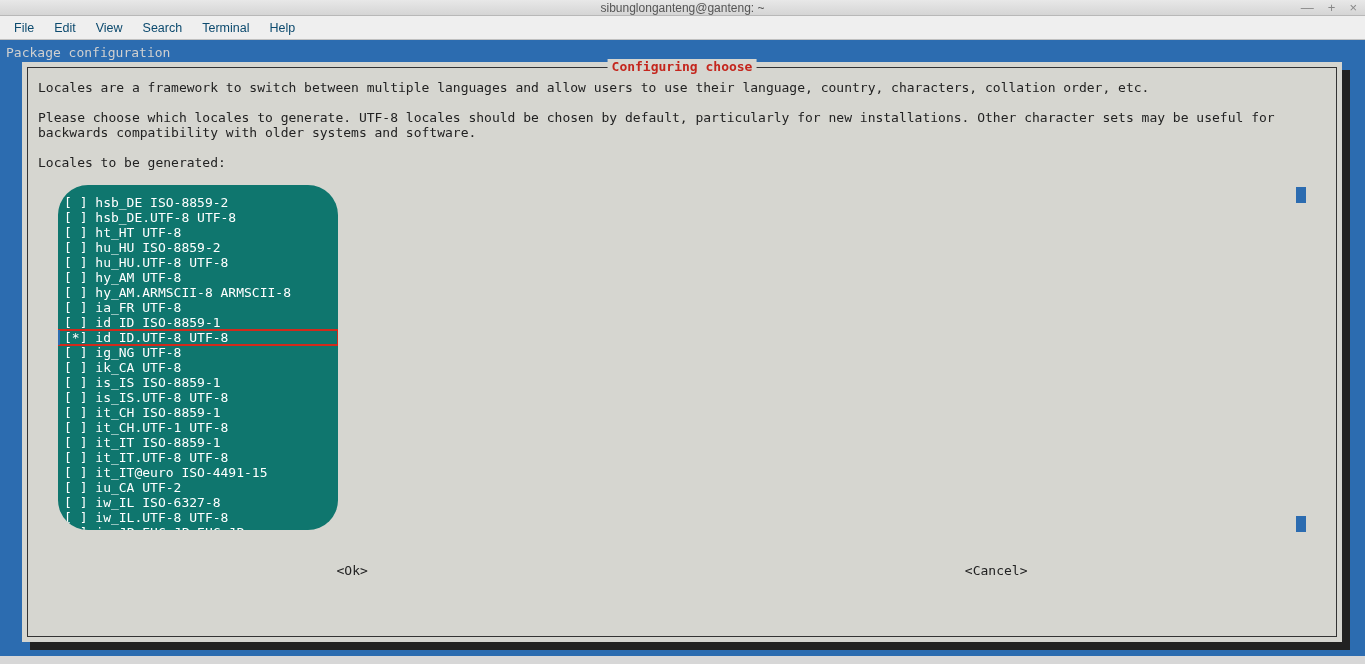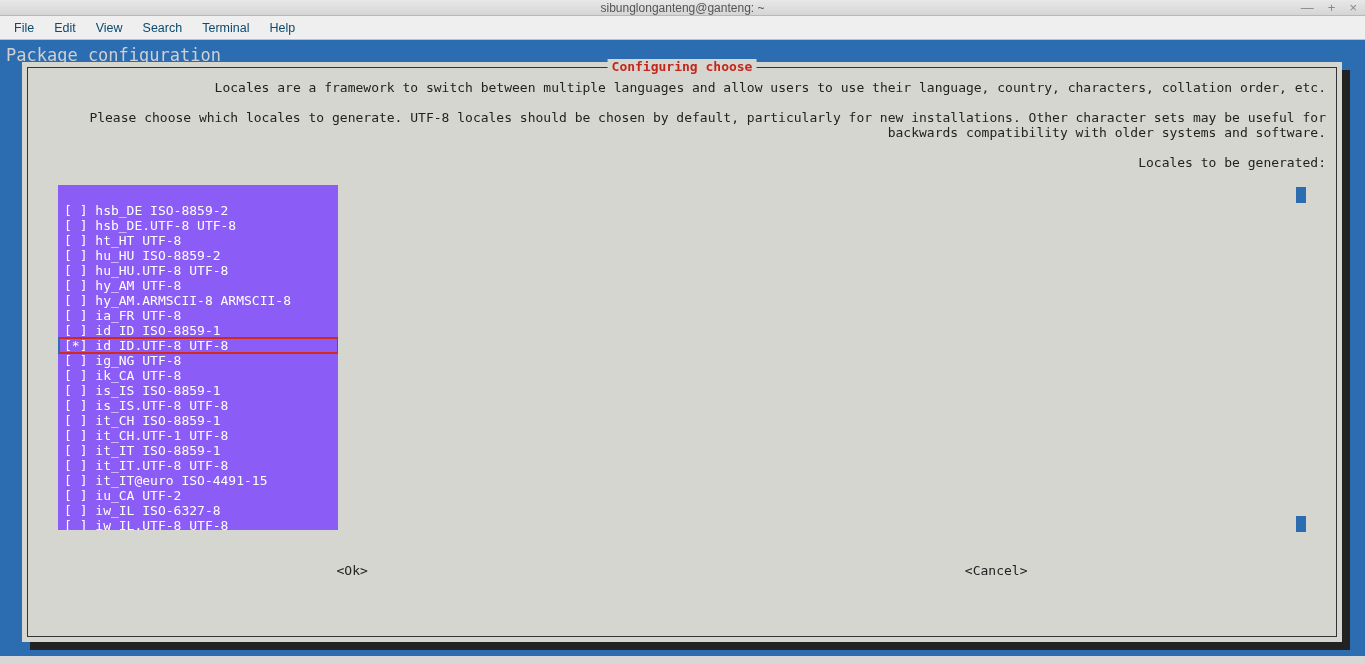--- a/index.html
+++ b/index.html
@@ -47,21 +47,21 @@
   .menubar .menuitem { padding: 2px 8px; }
   .terminal {
     background: #2c6cb0;
     width: 1365px;
     height: calc(664px - 48px);
     padding: 2px 6px 6px 2px;
     position: relative;
   }
   .term-title {
     color: #d0d0d0;
-    font-size: 17px;
+    font-size: 13px;
     padding: 3px 4px 2px 4px;
   }
   .dialog-shadow {
     position: absolute;
     left: 30px;
     top: 30px;
     width: 1320px;
     height: 580px;
     background: #222;
   }
@@ -90,35 +90,36 @@
     font-weight: bold;
     font-size: 13px;
     white-space: nowrap;
   }
   .dialog-body {
     position: absolute;
     left: 10px; right: 10px; top: 12px; bottom: 10px;
     color: #222;
     line-height: 15px;
   }
-  .dialog-body p { margin-bottom: 15px; white-space: pre-wrap; text-align: right; }
+  .dialog-body p { margin-bottom: 15px; white-space: pre-wrap; }
   .listbox-wrap {
     position: relative;
     margin-top: 4px;
     height: 348px;
   }
   .listbox {
     position: absolute;
     left: 20px;
     width: 280px;
     height: 345px;
-    background: #8b5cf6;
+    background: #0f766e;
     color: #fff;
-    padding: 18px 0 2px 0;
+    padding: 10px 0 2px 0;
     overflow: hidden;
+    border-radius: 30px;
   }
   .listbox .row {
     white-space: pre;
     padding: 0 6px;
     height: 15px;
     line-height: 15px;
   }
   .listbox .row.highlight {
     outline: 2px solid #d12a1c;
     outline-offset: -1px;

